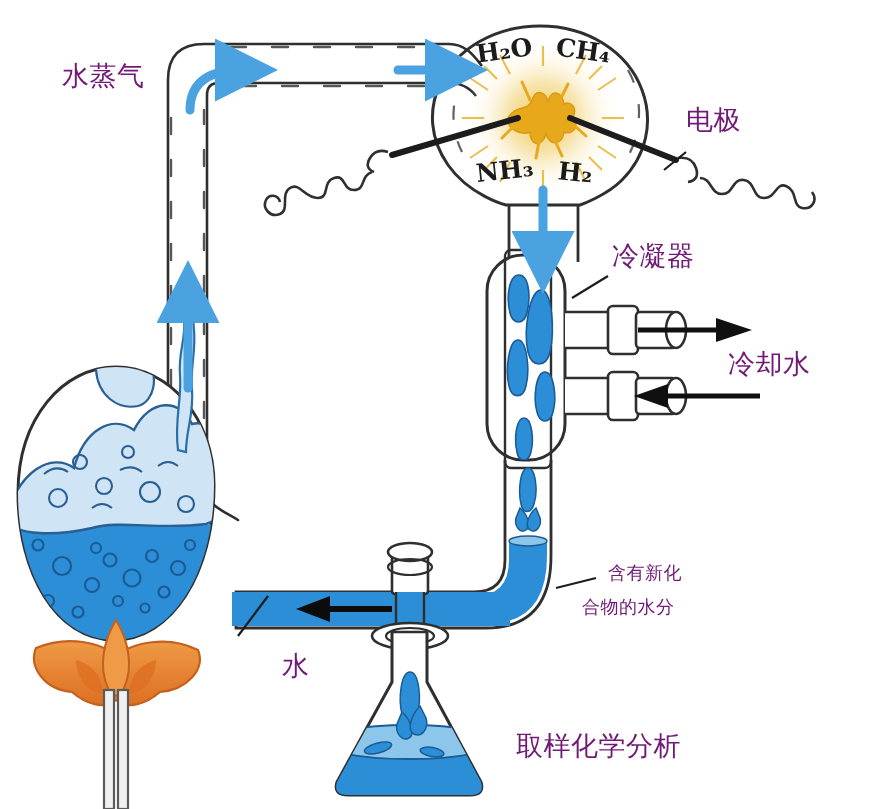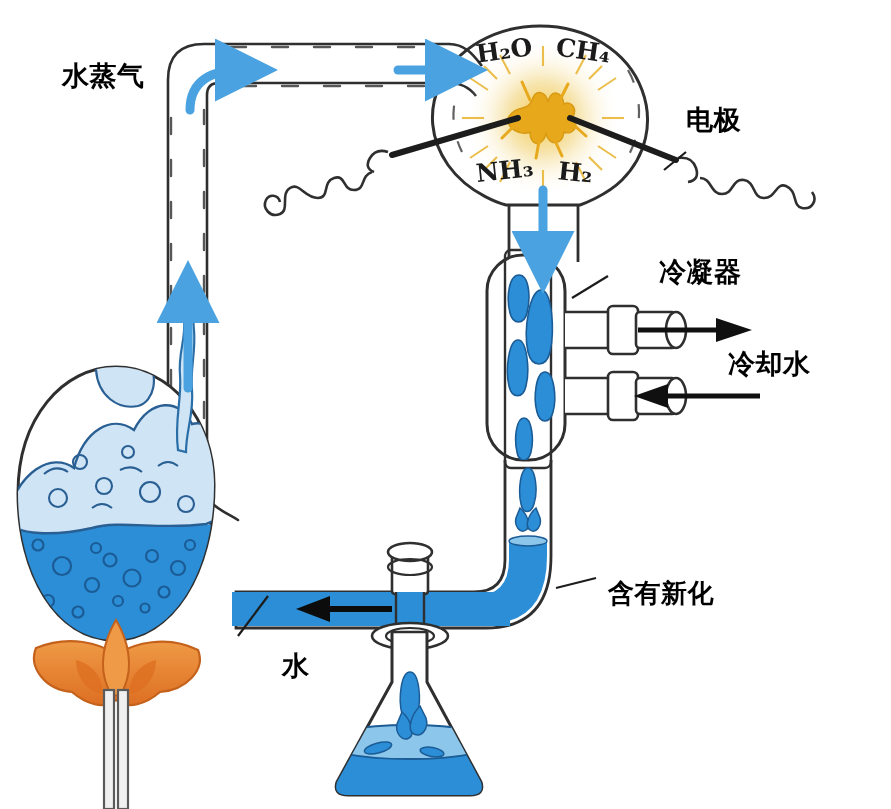--- a/index.html
+++ b/index.html
@@ -4,27 +4,27 @@
 <title>Miller-Urey Experiment Diagram</title>
 <style>
   html,body{margin:0;padding:0;background:#ffffff;}
   body{
     font-family:"Liberation Sans","DejaVu Sans",sans-serif;
     width:891px;height:809px;overflow:hidden;position:relative;
   }
   #stage{position:relative;width:891px;height:809px;background:#fff;}
   #scene{position:absolute;left:0;top:0;width:891px;height:809px;}
   .lbl{
-    position:absolute;color:#000000;font-weight:700;
+    position:absolute;color:#701a75;font-weight:400;
     font-family:"DejaVu Sans","Liberation Sans",sans-serif;
     white-space:pre;line-height:1.22;letter-spacing:.5px;
     -webkit-font-smoothing:antialiased;
   }
   .lbl.cn{font-size:27px;}
-  .lbl.cn2{font-size:26px;margin-top:16px;}
+  .lbl.cn2{font-size:18px;}
   .formula{
     position:absolute;color:#1b1b1b;font-weight:700;
     font-family:"DejaVu Serif","Liberation Serif",serif;
     font-size:25px;white-space:pre;
   }
 </style>
 </head>
 <body>
 
 <div id="stage">
@@ -318,27 +318,29 @@
       <path d="M596,578 L556,588"></path>
       <path d="M268,596 L238,636"></path>
       <path d="M240,615 L212,655" stroke-width="0"></path>
     </g>
   </svg>
 
   <div class="lbl cn" style="left:62px;top:60px;">水蒸气</div>
 
   <div class="lbl cn" style="left:676px;top:104px;margin-left:10px;">电极</div>
 
-  <div class="lbl cn" style="left:612px;top:256px;margin-left:47px;">冷凝器</div>
+  <div class="lbl cn" style="left:612px;top:240px;">冷凝器</div>
 
   <div class="lbl cn" style="left:728px;top:348px;">冷却水</div>
 
   <div class="lbl cn2" style="left:608px;top:562px;">含有新化</div>
+  <div class="lbl cn2" style="left:582px;top:596px;">合物的水分</div>
 
   <div class="lbl cn" style="left:282px;top:650px;">水</div>
 
+  <div class="lbl cn" style="left:516px;top:730px;">取样化学分析</div>
 
   <div class="formula" style="left:476px;top:36px;transform:rotate(-8deg);">H₂O</div>
   <div class="formula" style="left:556px;top:36px;transform:rotate(8deg);">CH₄</div>
   <div class="formula" style="left:476px;top:156px;transform:rotate(-6deg);">NH₃</div>
   <div class="formula" style="left:558px;top:158px;transform:rotate(6deg);">H₂</div>
 
 </div>
 
 </body></html>

